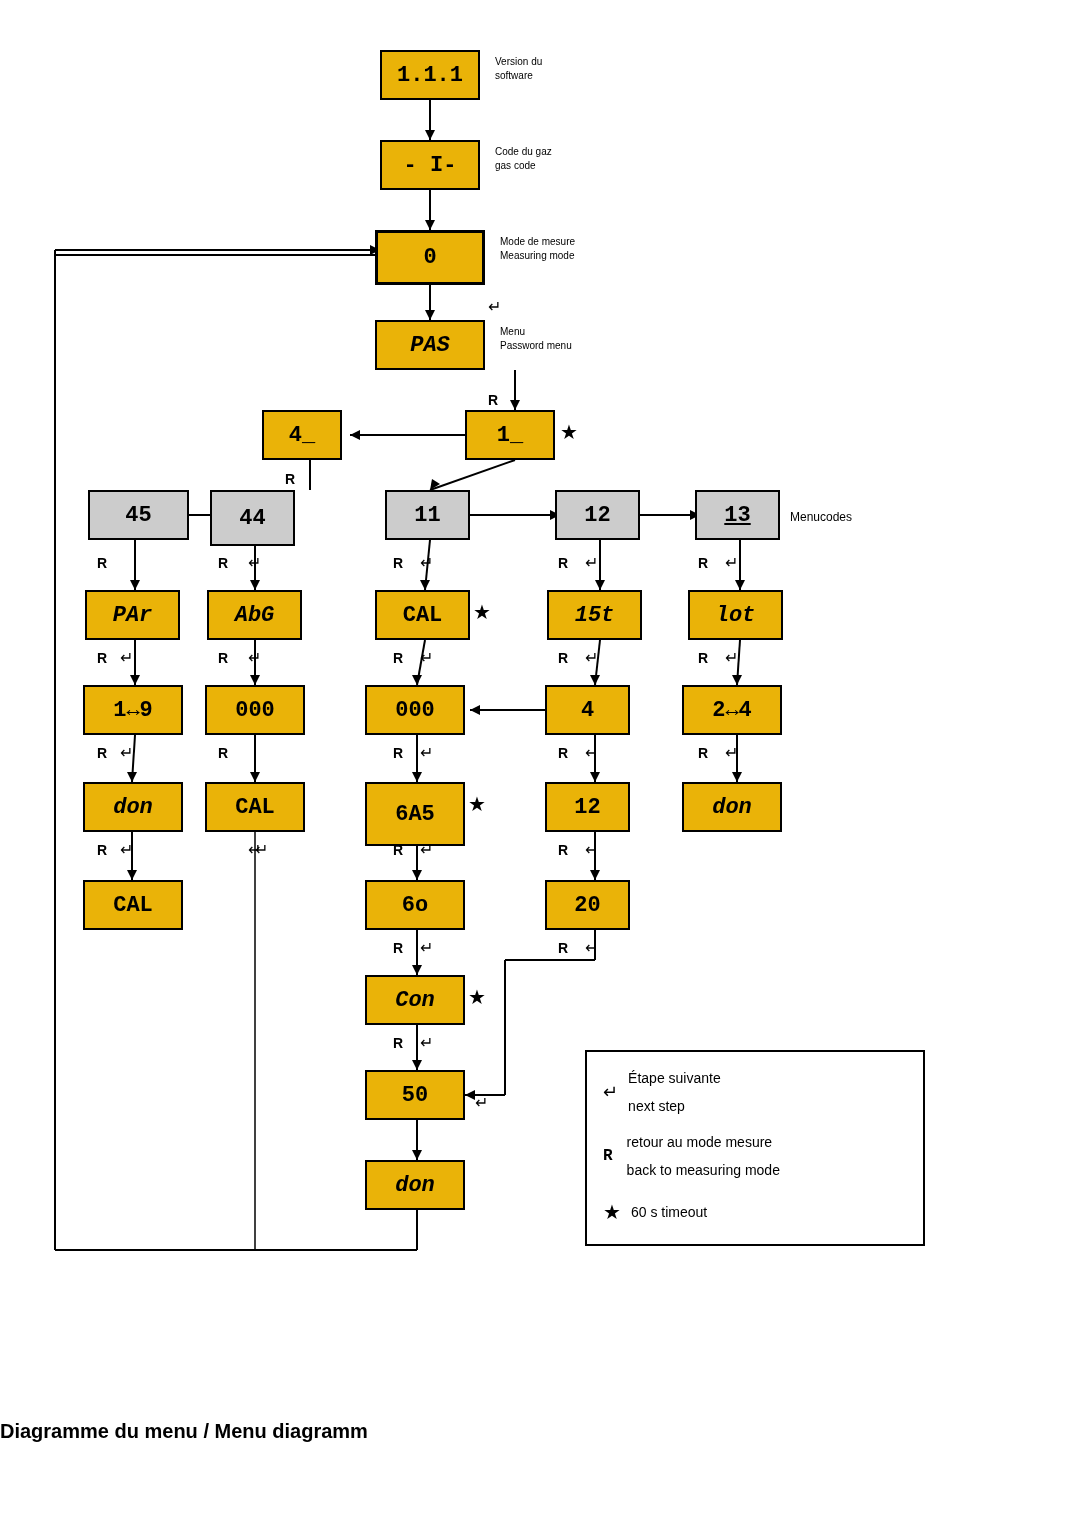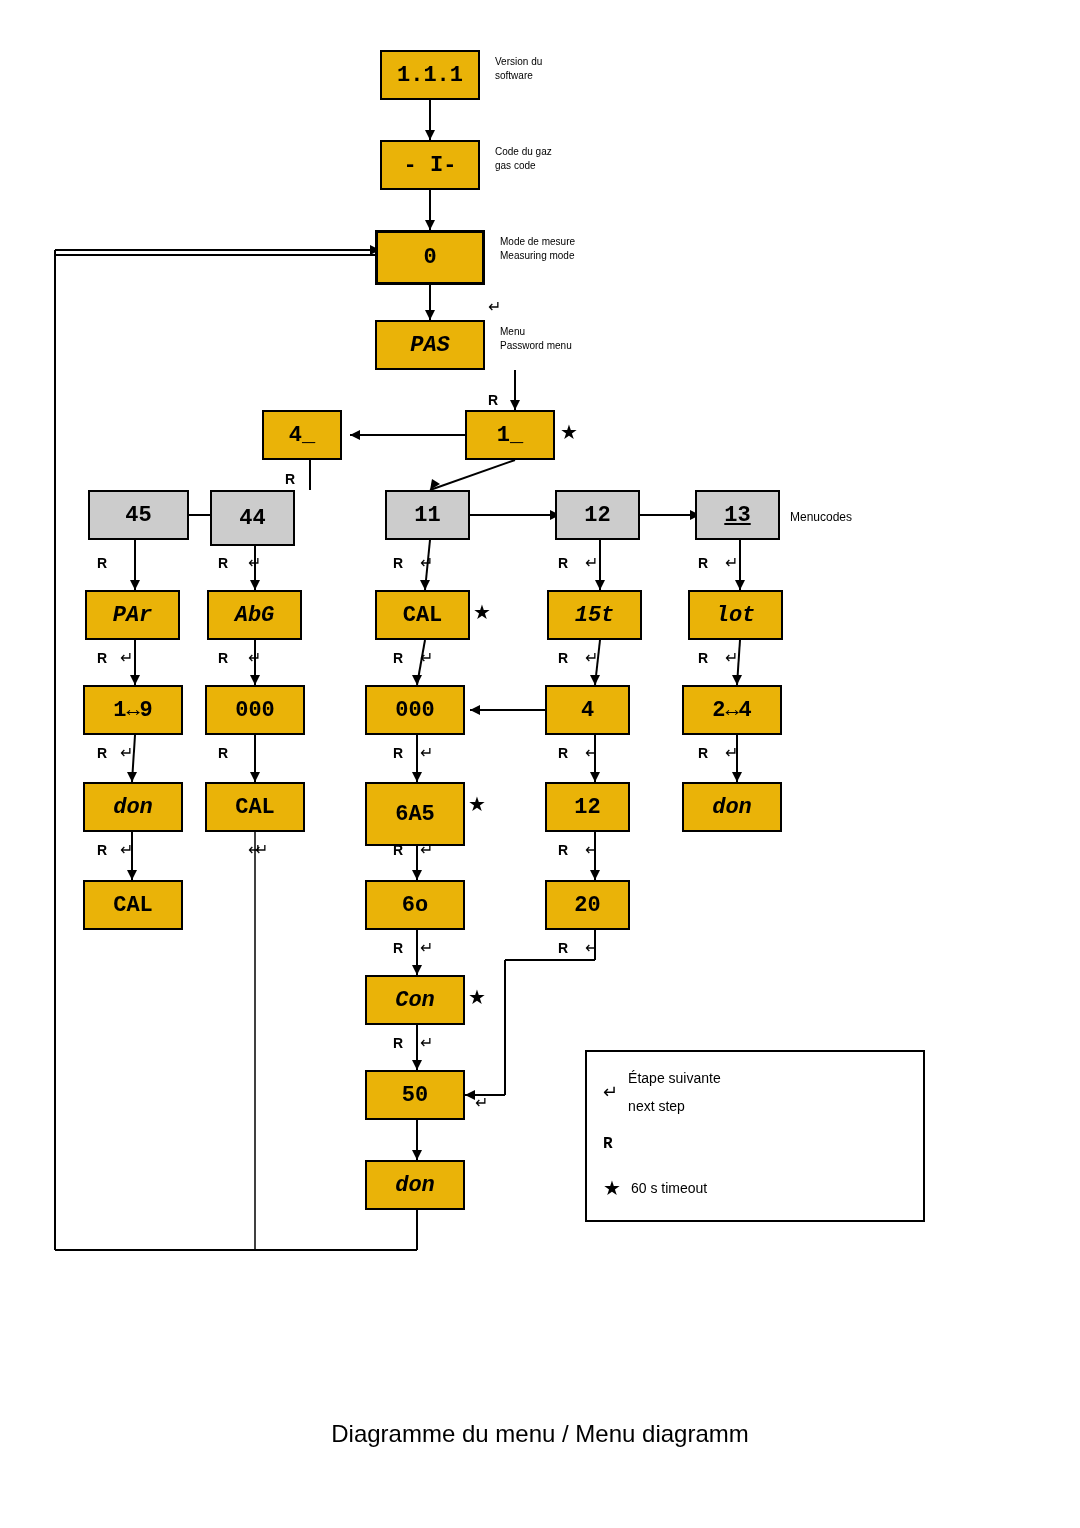--- a/index.html
+++ b/index.html
@@ -48,23 +48,22 @@
     .arrows-svg {
       position: absolute;
       top: 0;
       left: 0;
       width: 1080px;
       height: 1400px;
       pointer-events: none;
     }
 
     .bottom-title {
-      text-align: center;
-      font-size: 24px;
-      font-weight: normal;
+      font-size: 20px;
+      font-weight: bold;
       padding: 20px 0 30px 0;
       font-family: Arial, sans-serif;
     }
 
     .legend-box {
       position: absolute;
       border: 2px solid #000;
       background: #fff;
       padding: 12px 16px;
       font-size: 14px;
@@ -406,20 +405,21 @@
     <span><em>don</em></span>
   </div>
 
   <div class="legend-box" style="left:585px; top:1050px; width:340px;">
     <div style="display:flex; align-items:center; margin-bottom:8px;">
       <span style="font-size:18px; margin-right:10px;">↵</span>
       <span>Étape suivante<br>next step</span>
     </div>
     <div style="display:flex; align-items:center; margin-bottom:8px;">
       <span style="font-weight:bold; font-size:16px; margin-right:14px; font-family:'Courier New',monospace;">R</span>
+      <span>retour au mode mesure<br>back to measuring mode</span>
     </div>
     <div style="display:flex; align-items:center;">
       <span style="font-size:20px; margin-right:10px;">★</span>
       <span>60 s timeout</span>
     </div>
   </div>
 
 </div>
 
 <div class="bottom-title">

